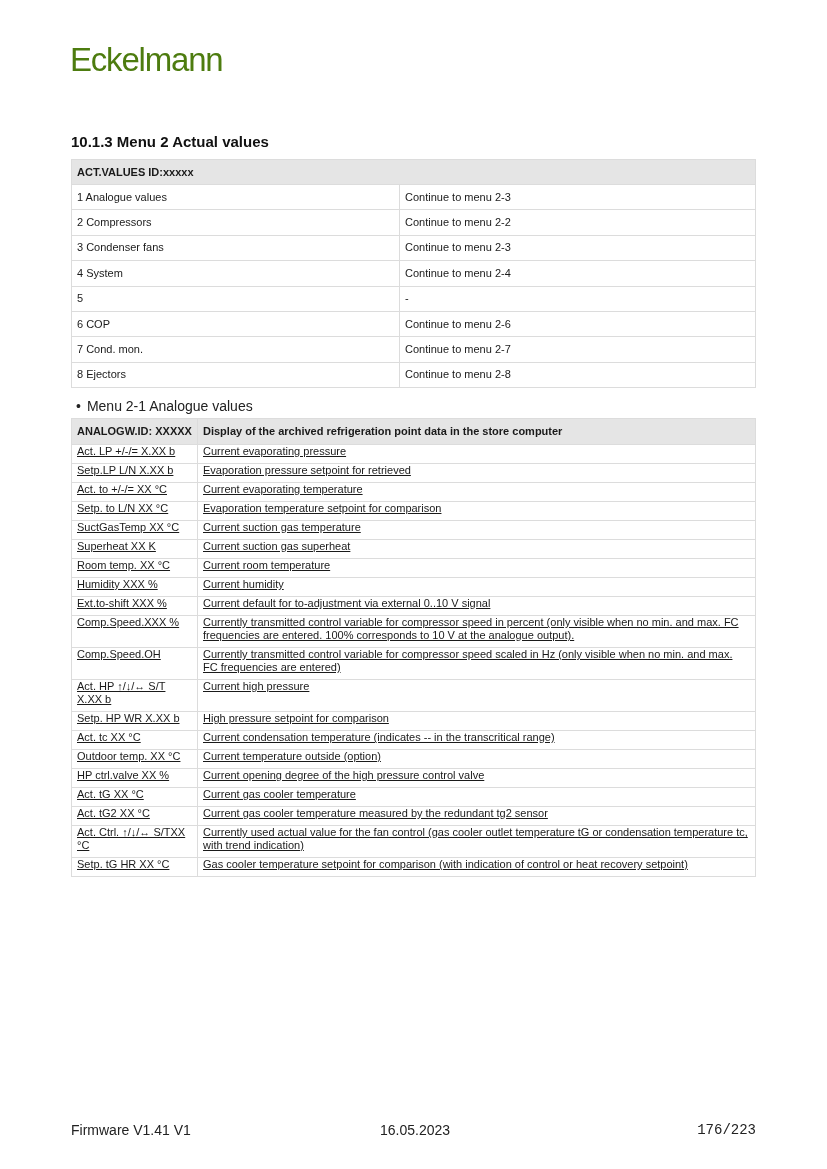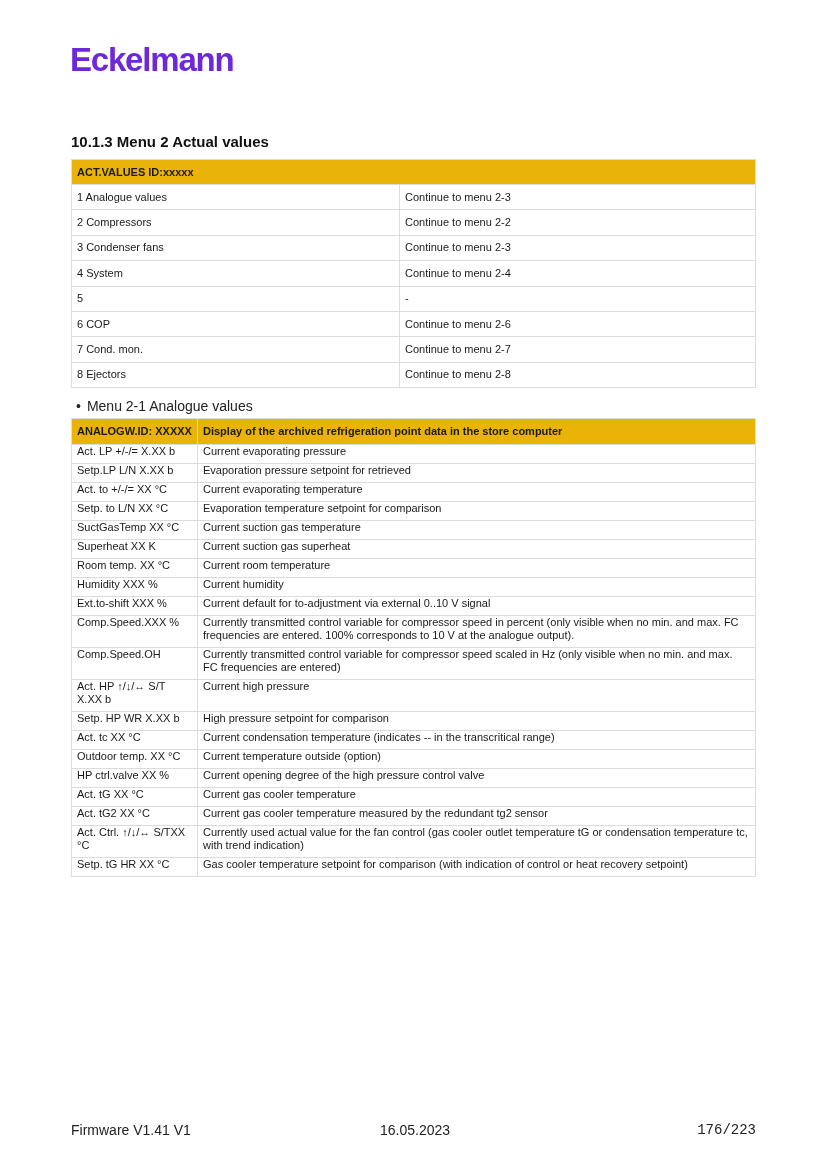--- a/index.html
+++ b/index.html
@@ -1,32 +1,32 @@
 <!DOCTYPE html>
 <html><head>
 <meta charset="utf-8">
 <style>
   html, body { margin: 0; padding: 0; background: #ffffff; }
   body { width: 827px; height: 1169px; position: relative; overflow: hidden;
          font-family: "Liberation Sans", sans-serif; color: #1a1a1a; }
-  .logo { position: absolute; left: 70px; top: 41px; font-size: 33px; font-weight: bold;
-          color: #6d28d9; letter-spacing: -1.2px; font-family: "Liberation Sans", sans-serif; }
+  .logo { position: absolute; left: 70px; top: 41px; font-size: 33px; font-weight: normal;
+          color: #4d7c0f; letter-spacing: -1.2px; font-family: "Liberation Sans", sans-serif; }
   .section-title { position: absolute; left: 71px; top: 133px; font-size: 15px; font-weight: bold; color: #111; }
   table { border-collapse: collapse; position: absolute; left: 71px; width: 685px; font-size: 11px; }
   td, th { border: 1px solid #dcdcdc; padding: 0 5px; text-align: left; vertical-align: top; line-height: 13px; }
-  th { background: #eab308; font-weight: bold; }
+  th { background: #e5e5e5; font-weight: bold; }
   #t1 { top: 159px; }
   #t1 th { height: 24px; padding-top: 0; vertical-align: middle; }
   #t1 td { height: 24.4px; vertical-align: middle; }
   #t1 td.c1 { width: 317px; }
   .bullet { position: absolute; left: 76px; top: 398px; font-size: 14px; color: #222; }
   .bullet .dot { margin-right: 6px; }
   #t2 { top: 418px; }
   #t2 th { height: 25px; vertical-align: middle; }
-  #t2 td { padding-bottom: 5px; }
+  #t2 td { padding-bottom: 5px; text-decoration: underline; }
   #t2 td.c1 { width: 115px; }
   .footer { position: absolute; top: 1122px; font-size: 14px; color: #222; }
   .f-left { left: 71px; }
   .f-mid { left: 380px; }
   .f-right { right: 71px; font-family: Liberation Mono, monospace; }
 </style>
 </head>
 <body>
 
 <div class="logo">Eckelmann</div>

